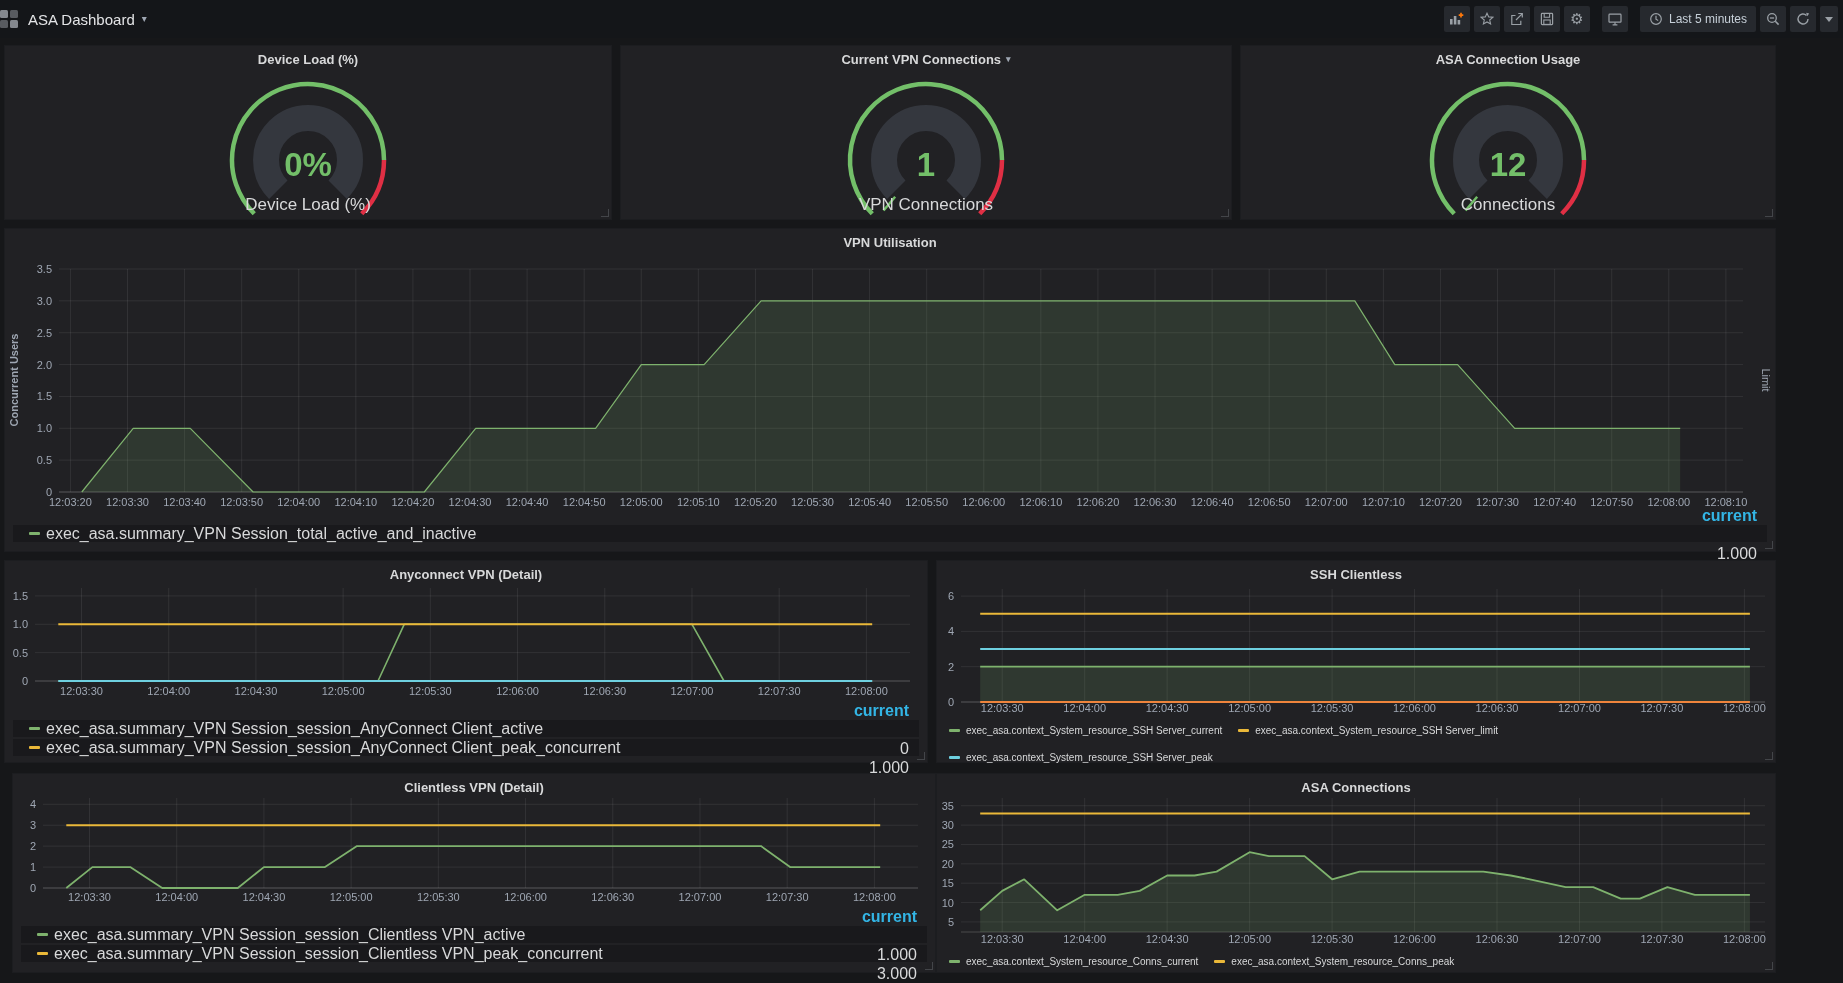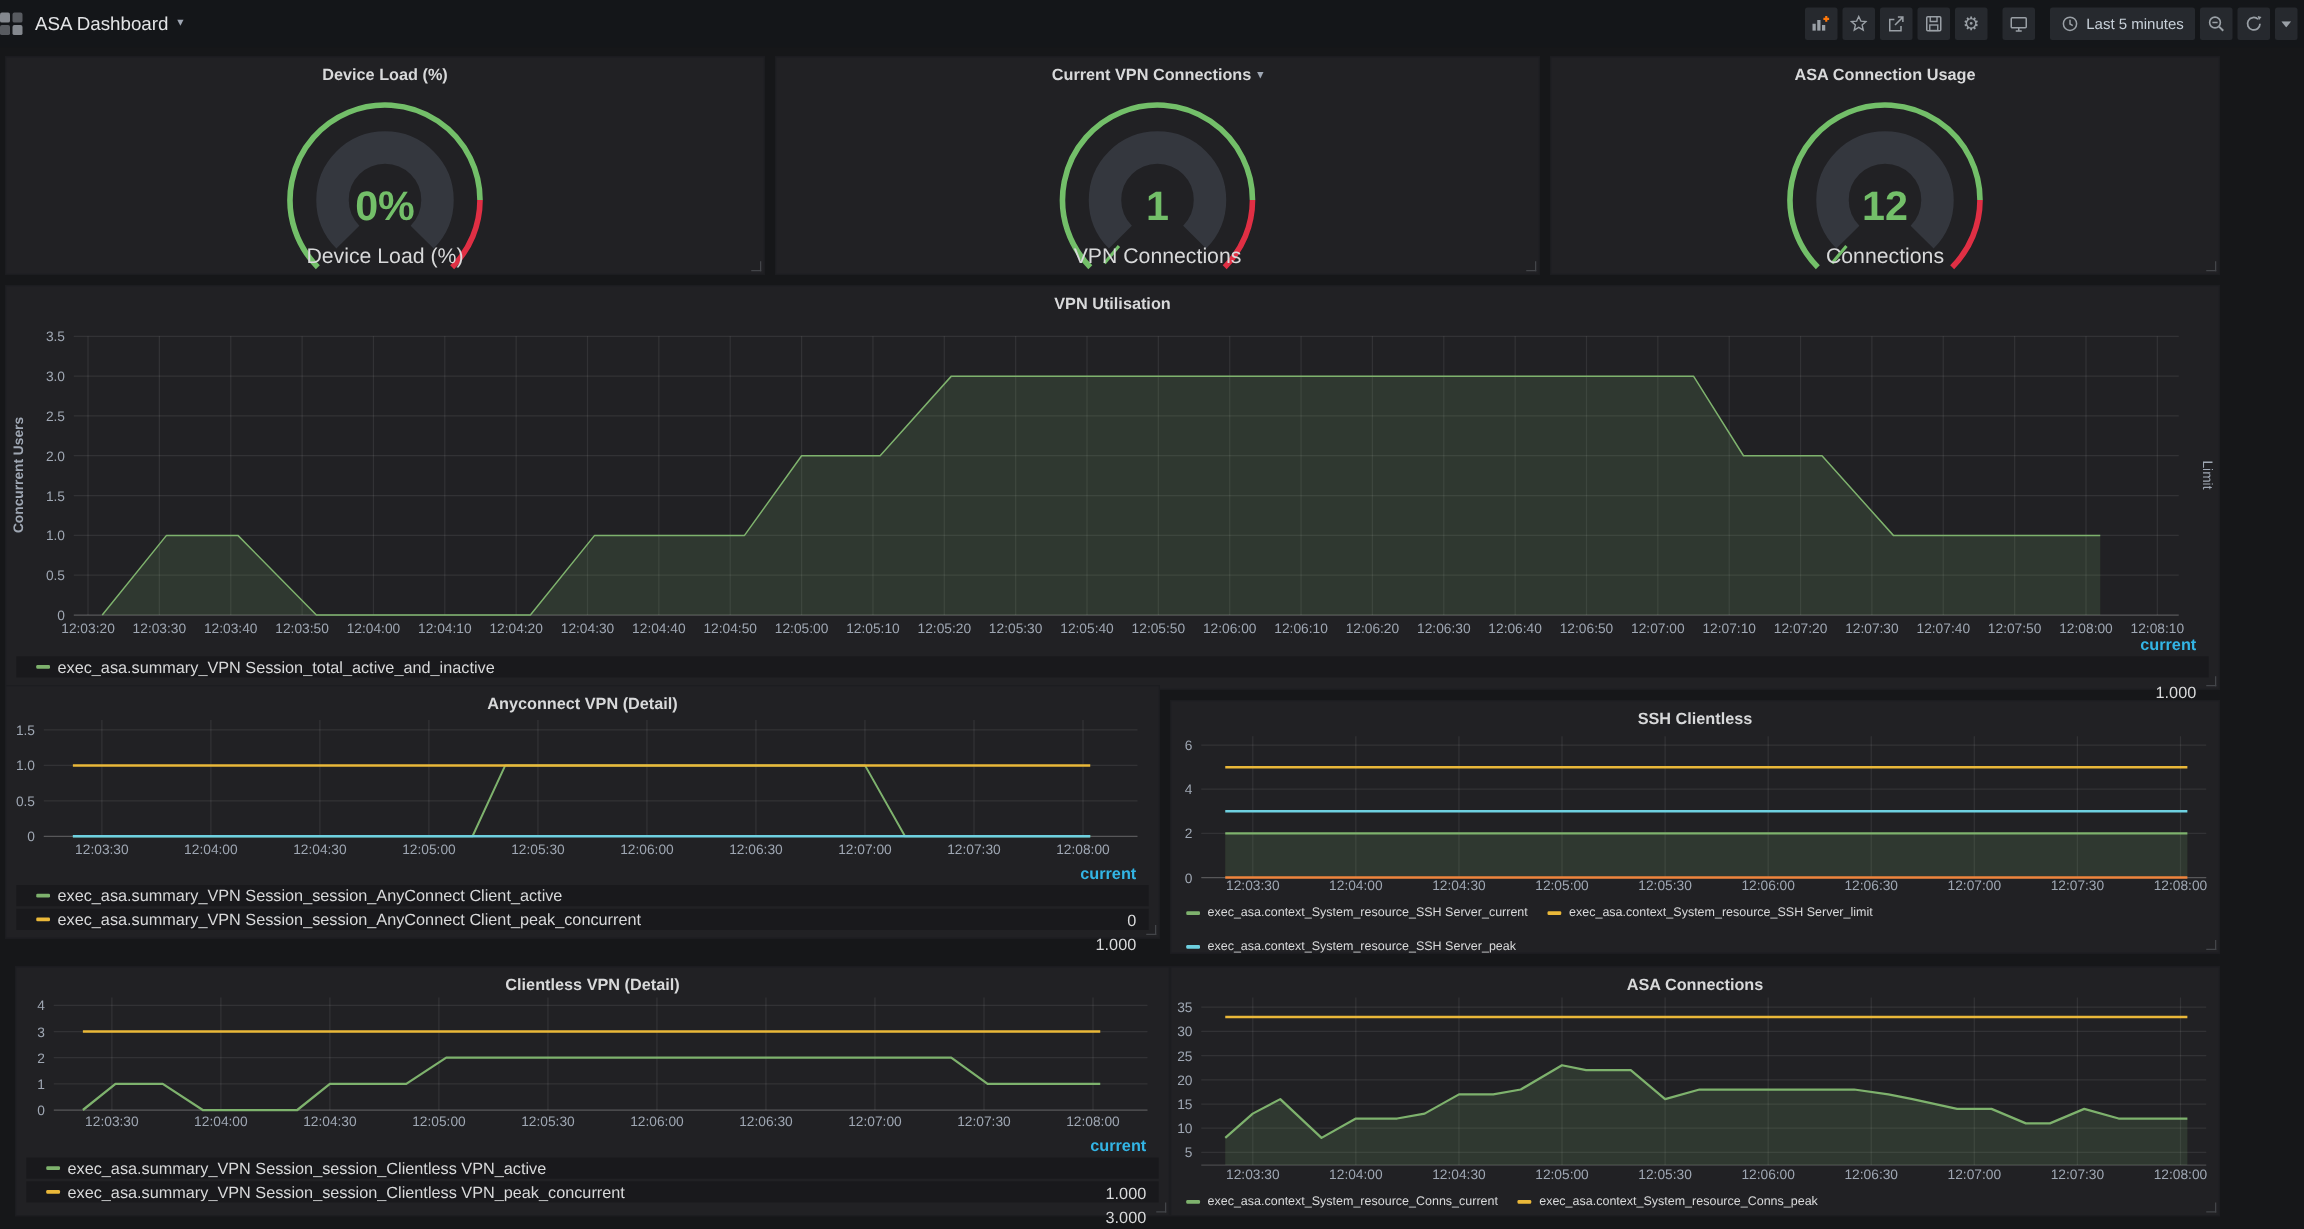--- a/index.html
+++ b/index.html
@@ -27,21 +27,21 @@
   .panel-title .menu-caret{color:#9fa7b3;font-size:9px;margin-left:5px;vertical-align:2px;}
   .resize-handle{position:absolute;right:2px;bottom:2px;width:7px;height:7px;border-right:1px solid #5a5e63;border-bottom:1px solid #5a5e63;opacity:.6;cursor:nwse-resize;}
 
   
   .gauge-svg{position:absolute;left:0;top:0;}
   .gauge-value{position:absolute;left:0;right:0;top:100px;height:38px;line-height:38px;text-align:center;font-size:33px;font-weight:bold;color:#73bf69;}
   .gauge-label{position:absolute;left:0;right:0;top:150px;height:18px;line-height:18px;text-align:center;font-size:17px;color:#d8d9da;}
 
   
   .chart-svg{position:absolute;left:0;top:0;cursor:crosshair;}
-  .legend{position:absolute;font-size:13px;color:#d8d9da;}
+  .legend{position:absolute;font-size:16px;color:#d8d9da;}
   .legend-header{height:14px;line-height:14px;text-align:right;font-weight:bold;color:#33b5e5;padding-right:10px;}
   .legend-row{display:flex;align-items:center;height:17px;margin-top:2px;background:rgba(0,0,0,0.22);padding:0 10px 0 16px;cursor:pointer;}
   .legend-row .lname{flex:1;white-space:nowrap;overflow:hidden;}
   .legend-row .lval{text-align:right;white-space:nowrap;margin-top:40px;}
   .swatch{display:inline-block;width:11px;height:3px;border-radius:1px;margin-right:6px;flex:0 0 auto;}
   .legend-inline{display:flex;flex-wrap:wrap;column-gap:12px;row-gap:3px;font-size:10px;align-items:center;gap:16px;}
   .legend-inline .inline-item{display:flex;align-items:center;white-space:nowrap;cursor:pointer;}
   .inline-break{flex-basis:100%;height:0;}
 </style>
 </head>
@@ -271,21 +271,21 @@
 <div class="legend" style="top: 280px; left: 8px; right: 8px;">
       <div class="legend-header">current</div>
       <div class="legend-row">
         <span class="swatch" style="background: rgb(126, 178, 109);"></span>
         <span class="lname">exec_asa.summary_VPN Session_total_active_and_inactive</span>
         <span class="lval">1.000</span>
       </div>
     </div>
   </div>
 
-<div class="panel" id="cpanel-anyconnect" style="left:4px;top:548px;width:924px;height:203px;">
+<div class="panel" id="cpanel-anyconnect" style="left:4px;top:560px;width:924px;height:203px;">
   <div class="panel-title"><span>Anyconnect VPN (Detail)</span></div>
   <svg class="chart-svg" width="922" height="201">
       <line x1="76.51162790697674" y1="27" x2="76.51162790697674" y2="120" stroke="rgba(255,255,255,0.08)" stroke-width="1"></line>
       <text x="76.51162790697674" y="134" text-anchor="middle" font-size="11" fill="#9fa7b3">12:03:30</text>
       <line x1="163.72093023255815" y1="27" x2="163.72093023255815" y2="120" stroke="rgba(255,255,255,0.08)" stroke-width="1"></line>
       <text x="163.72093023255815" y="134" text-anchor="middle" font-size="11" fill="#9fa7b3">12:04:00</text>
       <line x1="250.93023255813952" y1="27" x2="250.93023255813952" y2="120" stroke="rgba(255,255,255,0.08)" stroke-width="1"></line>
       <text x="250.93023255813952" y="134" text-anchor="middle" font-size="11" fill="#9fa7b3">12:04:30</text>
       <line x1="338.13953488372096" y1="27" x2="338.13953488372096" y2="120" stroke="rgba(255,255,255,0.08)" stroke-width="1"></line>
       <text x="338.13953488372096" y="134" text-anchor="middle" font-size="11" fill="#9fa7b3">12:05:00</text>

